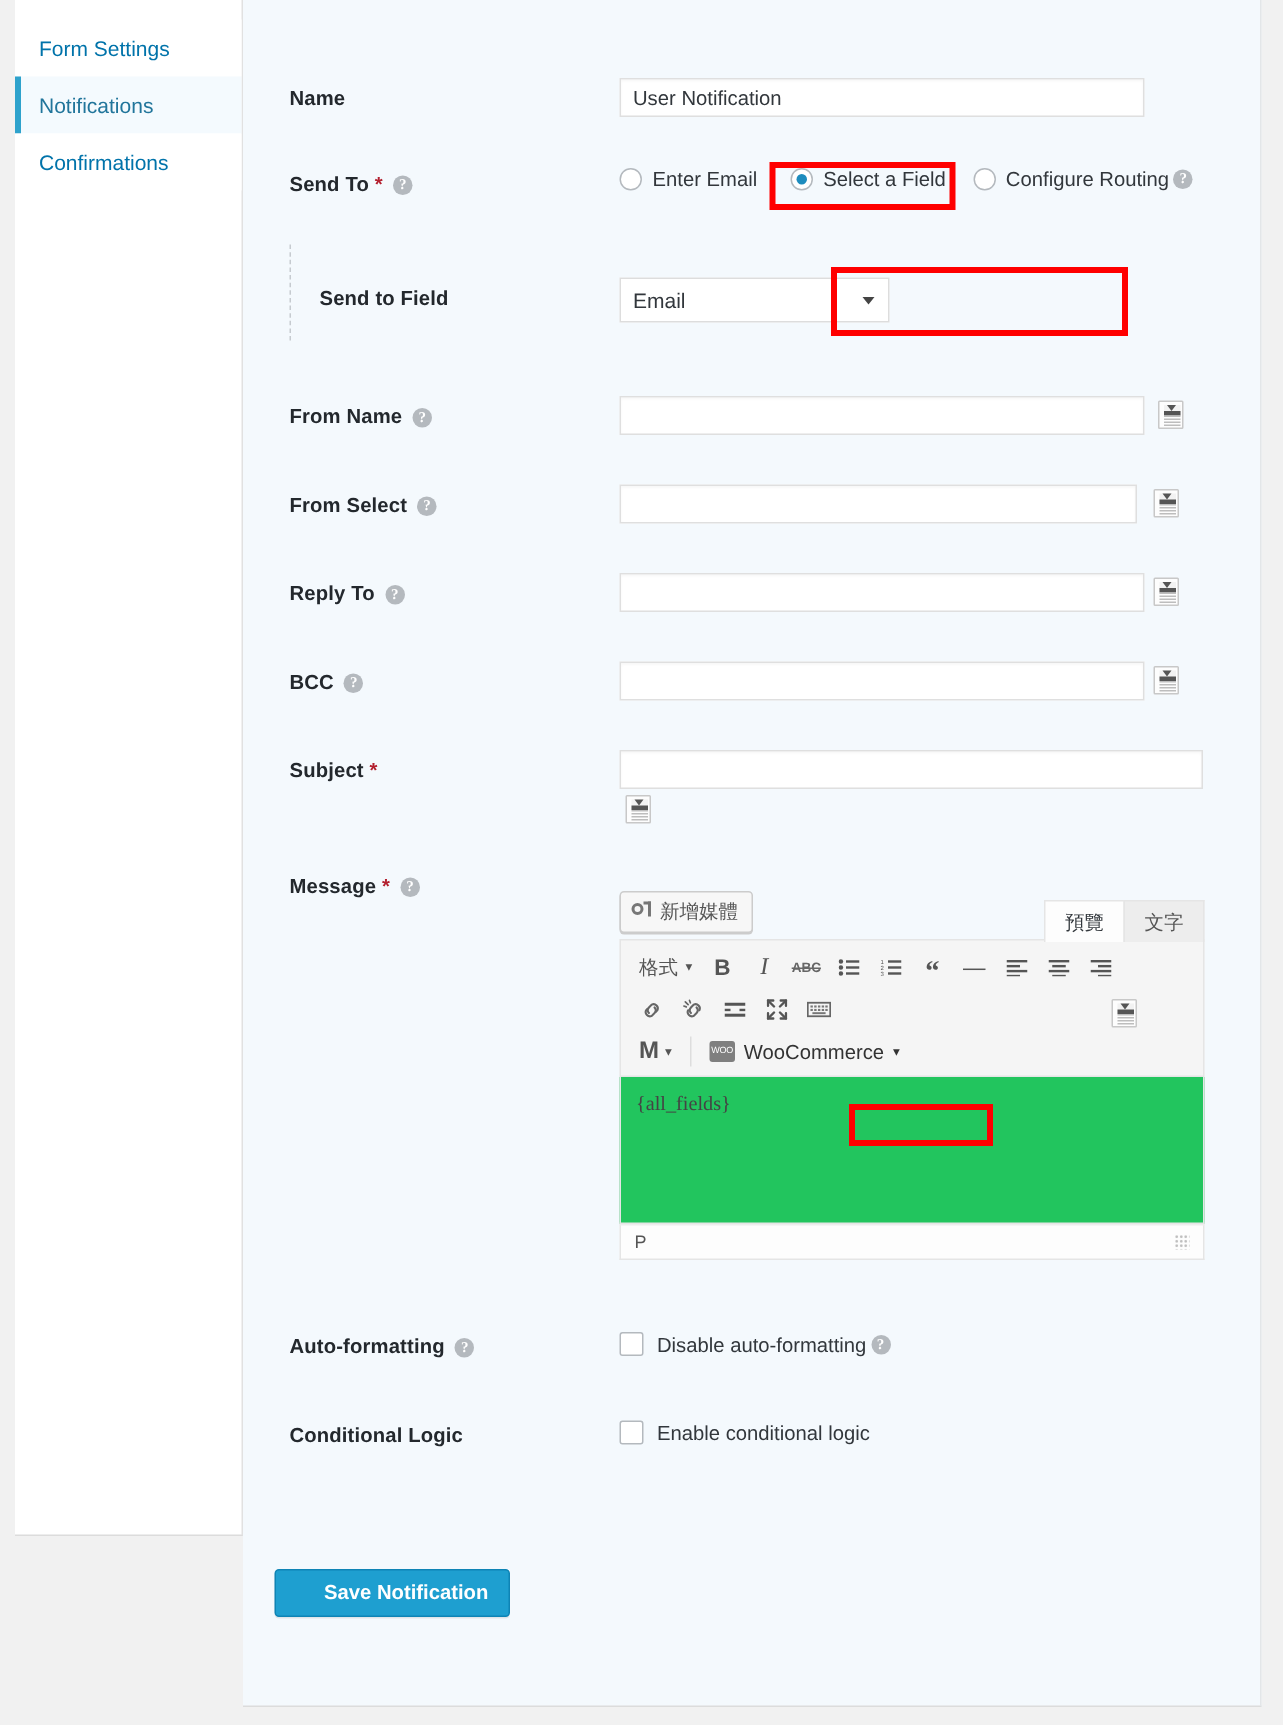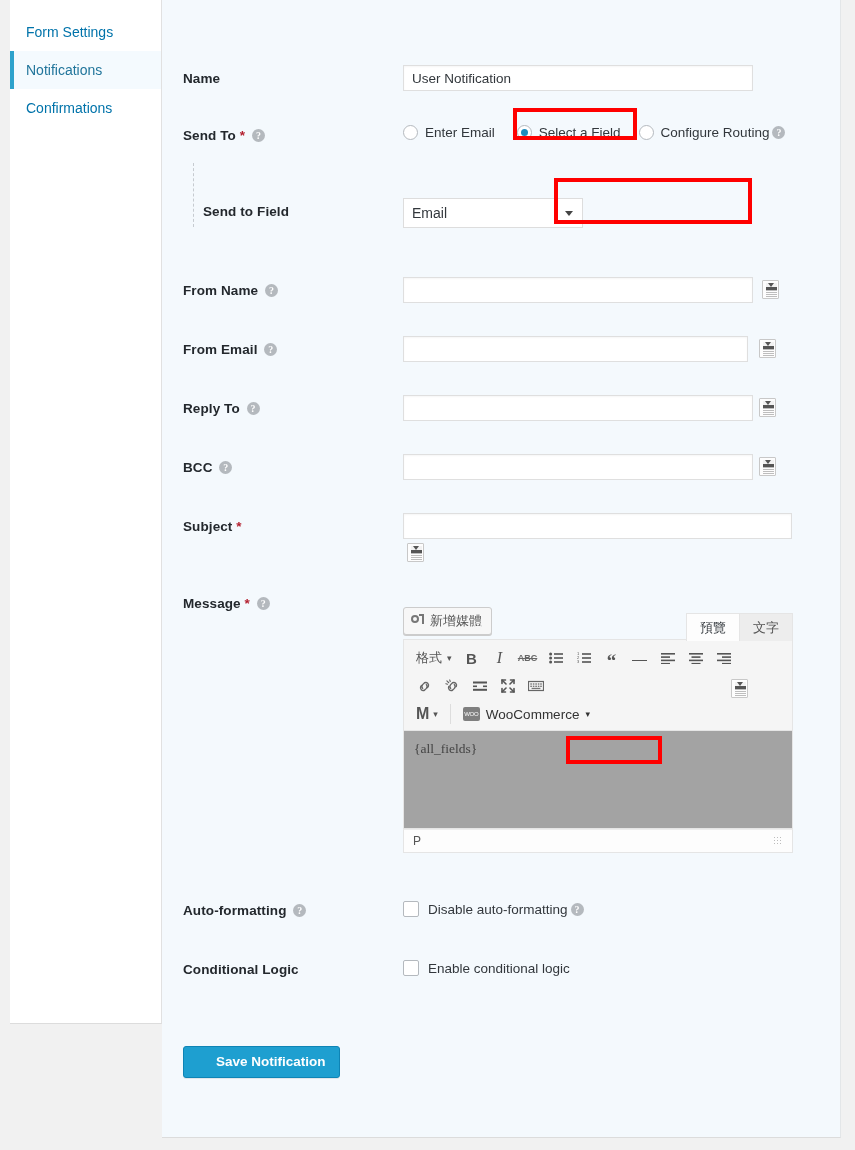--- a/index.html
+++ b/index.html
@@ -56,23 +56,22 @@
     width: 679px;
     height: 1138px;
     background: #f4f9fd;
     border-right: 1px solid #e3e6e8;
     border-bottom: 1px solid #dcdcdc;
     box-sizing: border-box;
   }
 
   .row {
     position: absolute;
-    left: 0;
+    left: 10px;
     width: 679px;
-    margin-top: 13px;
   }
   .label {
     position: absolute;
     left: 21px;
     font-size: 13.5px;
     font-weight: bold;
     color: #23282d;
     letter-spacing: .1px;
     white-space: nowrap;
   }
@@ -272,21 +271,21 @@
     font-size: 15px;
     cursor: pointer;
     position: relative;
   }
   .tbtn.wide { width: auto; padding: 0 6px; }
   .tsep { width: 1px; height: 20px; background: #ddd; margin: 0 6px; }
 
   .editor-body {
     border: 1px solid #e5e5e5;
     border-top: none;
-    background: #a3a3a3;
+    background: #22c55e;
     box-sizing: border-box;
     position: relative;
   }
   .editor-text {
     position: absolute;
     left: 10px; top: 10px;
     font-size: 13.5px;
     color: #444;
     font-family: "Liberation Serif", "DejaVu Serif", serif;
   }
@@ -430,21 +429,21 @@
         <span class="tri"></span>
           <span class="ln l1"></span>
           <span class="ln l2"></span>
           <span class="ln l3"></span>
           <span class="ln l4"></span>
       </div>
     </div>
 
     <div class="row" style="top:323px;">
       <div class="label" style="top:6px;">
-        <span>From Email</span>
+        <span>From Select</span>
         <span class="qmark">?</span>
       </div>
       <input class="txt field" style="left: 241px; top: 0px; width: 345px;" value="">
       <div class="mergetag field" style="left:597px; top:3px;">
         <span class="tri"></span>
           <span class="ln l1"></span>
           <span class="ln l2"></span>
           <span class="ln l3"></span>
           <span class="ln l4"></span>
       </div>

